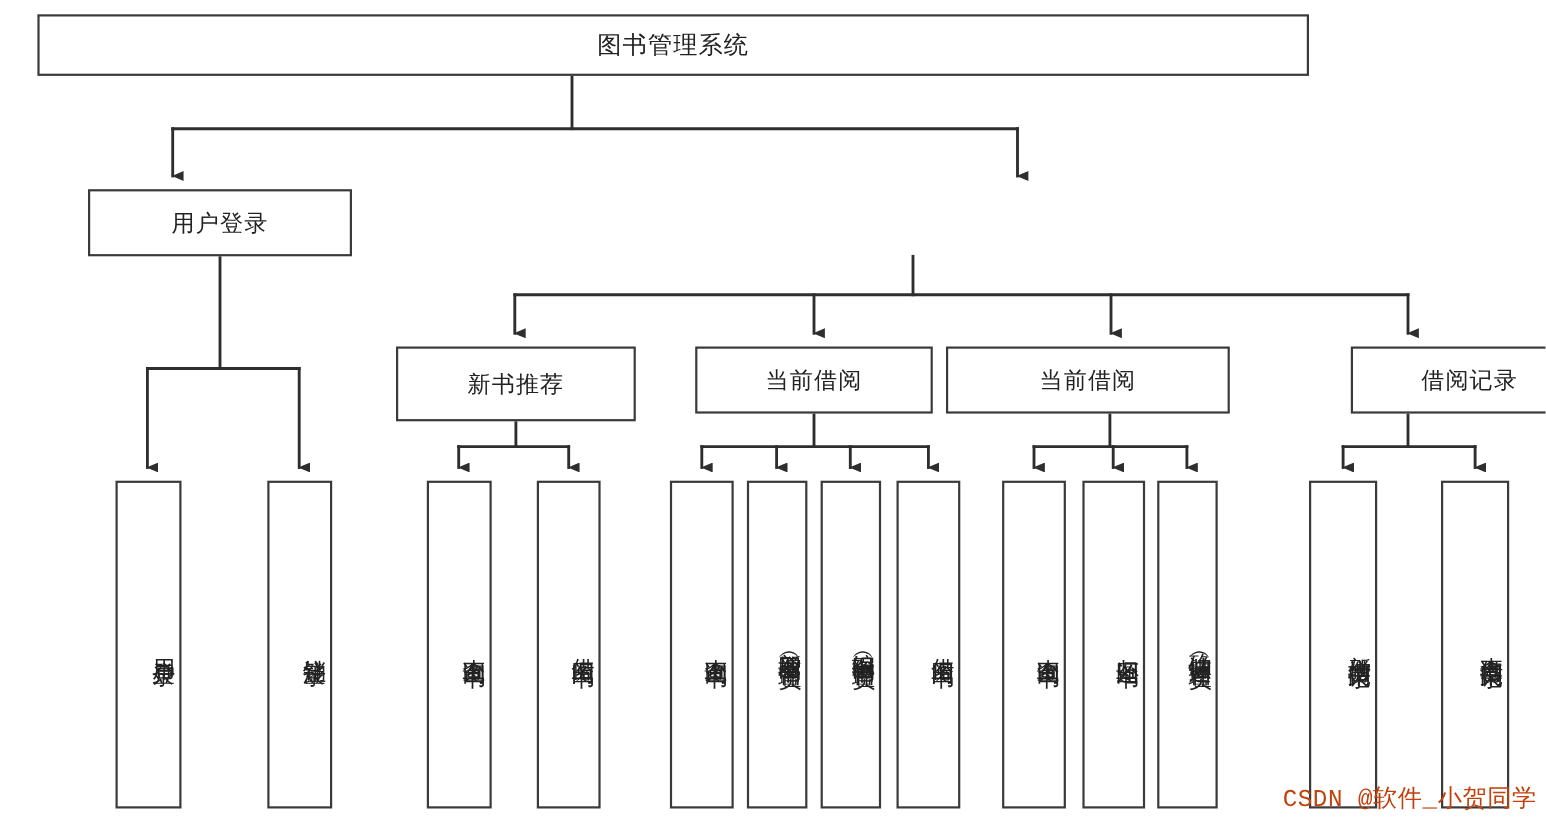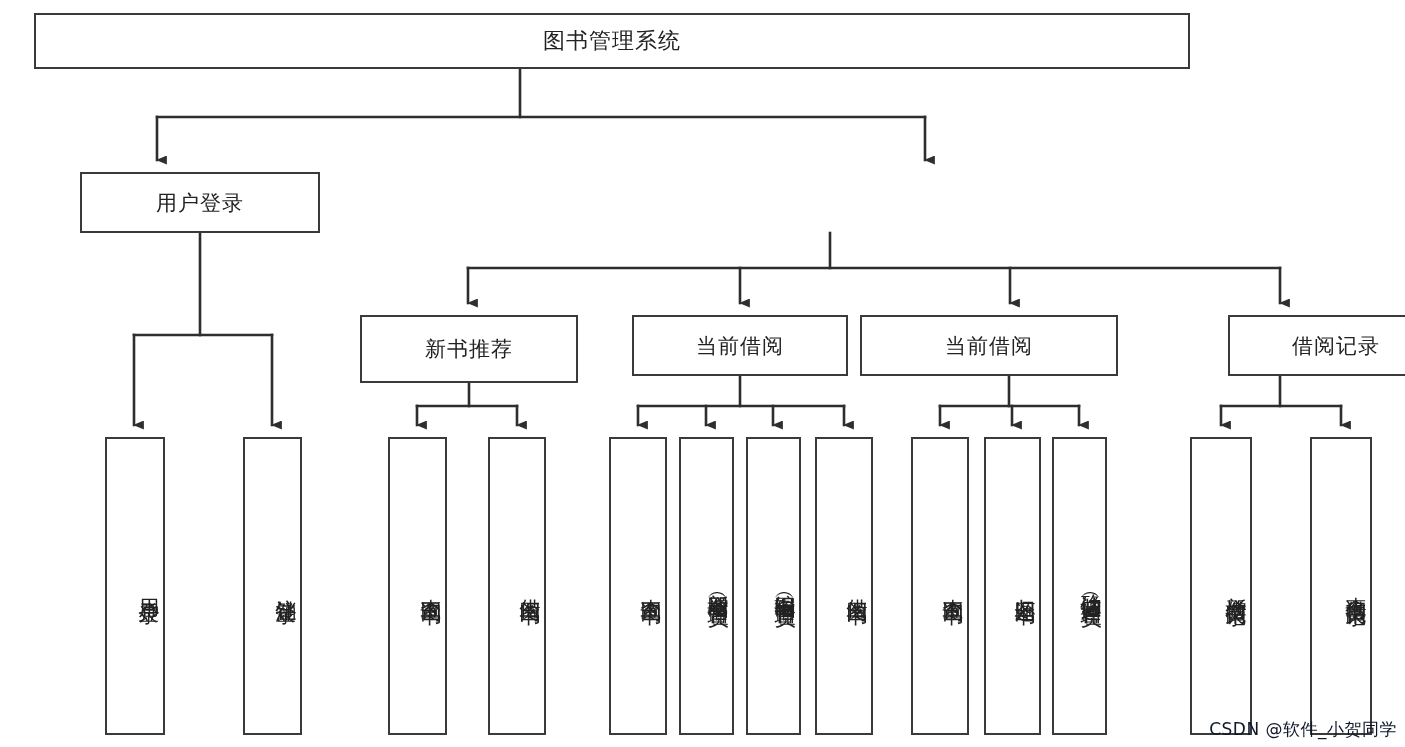--- a/index.html
+++ b/index.html
@@ -8,23 +8,23 @@
   #stage{position:relative;width:1405px;height:747px;background:#fff;}
   #wires{position:absolute;left:0;top:0;width:1405px;height:747px;}
   .node{position:absolute;box-sizing:border-box;background:#ffffff;
         border:2px solid #3a3a3a;display:flex;align-items:center;
         justify-content:center;color:#222;}
   .node.h{font-size:21px;letter-spacing:1px;}
   .node.v{font-size:21px;letter-spacing:2px;
           writing-mode:vertical-rl;text-orientation:upright;
           padding:10px 0 10px 0;align-items:flex-start;}
   .node.root{font-size:22px;}
-  #watermark{position:absolute;right:8px;bottom:6px;font-size:17px;
-             color:#0f172a;letter-spacing:.5px;white-space:nowrap;
-             pointer-events:none;}
+  #watermark{position:absolute;right:8px;bottom:6px;font-size:22px;
+             color:#c2410c;letter-spacing:.5px;white-space:nowrap;
+             pointer-events:none;font-family:Liberation Mono, monospace;}
 </style>
 </head>
 <body>
 
 <div id="stage">
 
   <svg id="wires" viewBox="0 0 1405 747" xmlns="http://www.w3.org/2000/svg">
     <defs>
       <marker id="ar" viewBox="0 0 10 12" refX="5" refY="11" markerWidth="9" markerHeight="11" orient="auto-start-reverse" markerUnits="userSpaceOnUse">
         <path d="M0,0 L10,0 L5,12 Z" fill="#2e2e2e"></path>

